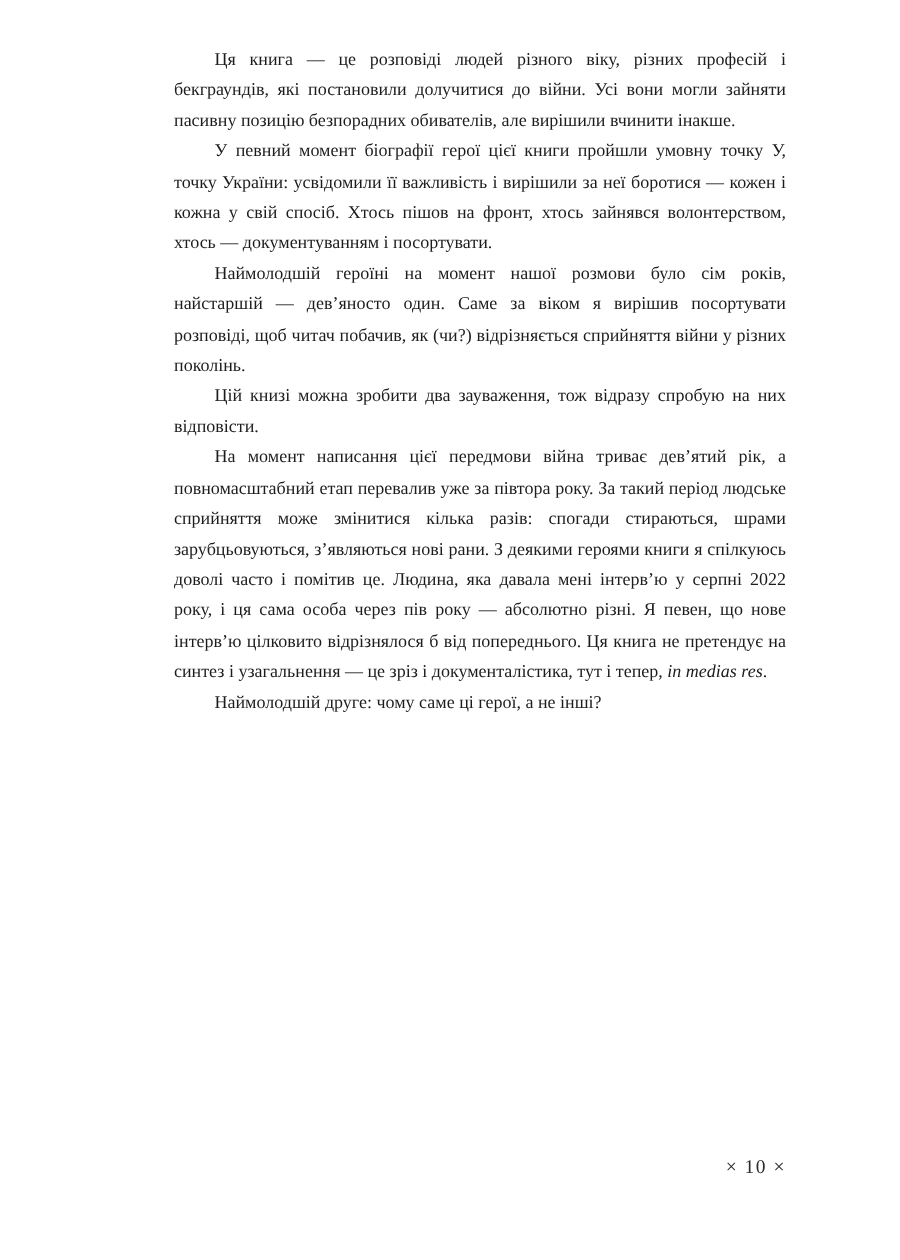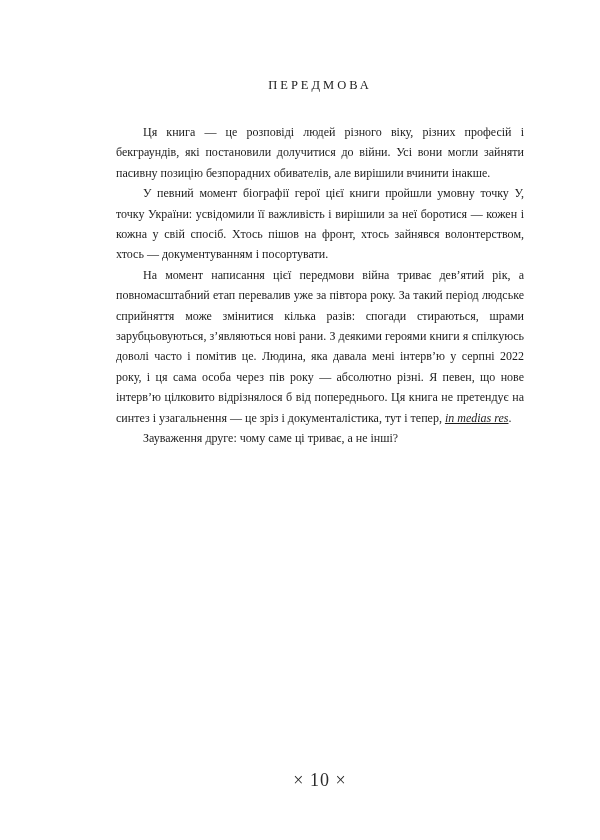--- a/index.html
+++ b/index.html
@@ -42,40 +42,40 @@
     color: #1c1c1c;
     hyphens: auto;
     -webkit-hyphens: auto;
   }
   .para {
     margin: 0;
     text-indent: 27px;
   }
   .para em {
     font-style: italic;
-    text-decoration: underline;
   }
   .footer {
     position: absolute;
     left: 116px;
     top: 770px;
     width: 408px;
-    text-align: center;
-    font-size: 18px;
+    text-align: right;
+    font-size: 13px;
     letter-spacing: 1px;
     color: #2a2a2a;
   }
 </style>
 </head>
 <body>
 
 <div class="page">
   <div class="content">
-    <div class="chapter-title">ПЕРЕДМОВА</div>
     <div class="text-block">
         <p class="para"><span>Ця книга — це розповіді людей різного віку, різних професій і бекграундів, які постановили долучитися до війни. Усі вони могли зайняти пасивну позицію безпорадних обивателів, але вирішили вчинити інакше.</span></p>
         <p class="para"><span>У певний момент біографії герої цієї книги пройшли умовну точку У, точку України: усвідомили її важливість і вирішили за неї боротися — кожен і кожна у свій спосіб. Хтось пішов на фронт, хтось зайнявся волонтерством, хтось — документуванням і посортувати.</span></p>
+        <p class="para"><span>Наймолодшій героїні на момент нашої розмови було сім років, найстаршій — дев’яносто один. Саме за віком я вирішив посортувати розповіді, щоб читач побачив, як (чи?) відрізняється сприйняття війни у різних поколінь.</span></p>
+        <p class="para"><span>Цій книзі можна зробити два зауваження, тож відразу спробую на них відповісти.</span></p>
         <p class="para"><span>На момент написання цієї передмови війна триває дев’ятий рік, а повномасштабний етап перевалив уже за півтора року. За такий період людське сприйняття може змінитися кілька разів: спогади стираються, шрами зарубцьовуються, з’являються нові рани. З деякими героями книги я спілкуюсь доволі часто і помітив це. Людина, яка давала мені інтерв’ю у серпні 2022 року, і ця сама особа через пів року — абсолютно різні. Я певен, що нове інтерв’ю цілковито відрізнялося б від попереднього. Ця книга не претендує на синтез і узагальнення — це зріз і документалістика, тут і тепер, </span><em>in medias res</em><span>.</span></p>
-        <p class="para"><span>Зауваження друге: чому саме ці триває, а не інші?</span></p>
+        <p class="para"><span>Наймолодшій друге: чому саме ці герої, а не інші?</span></p>
       </div>
   </div>
   <div class="footer">× 10 ×</div>
 </div>
 
 </body></html>

